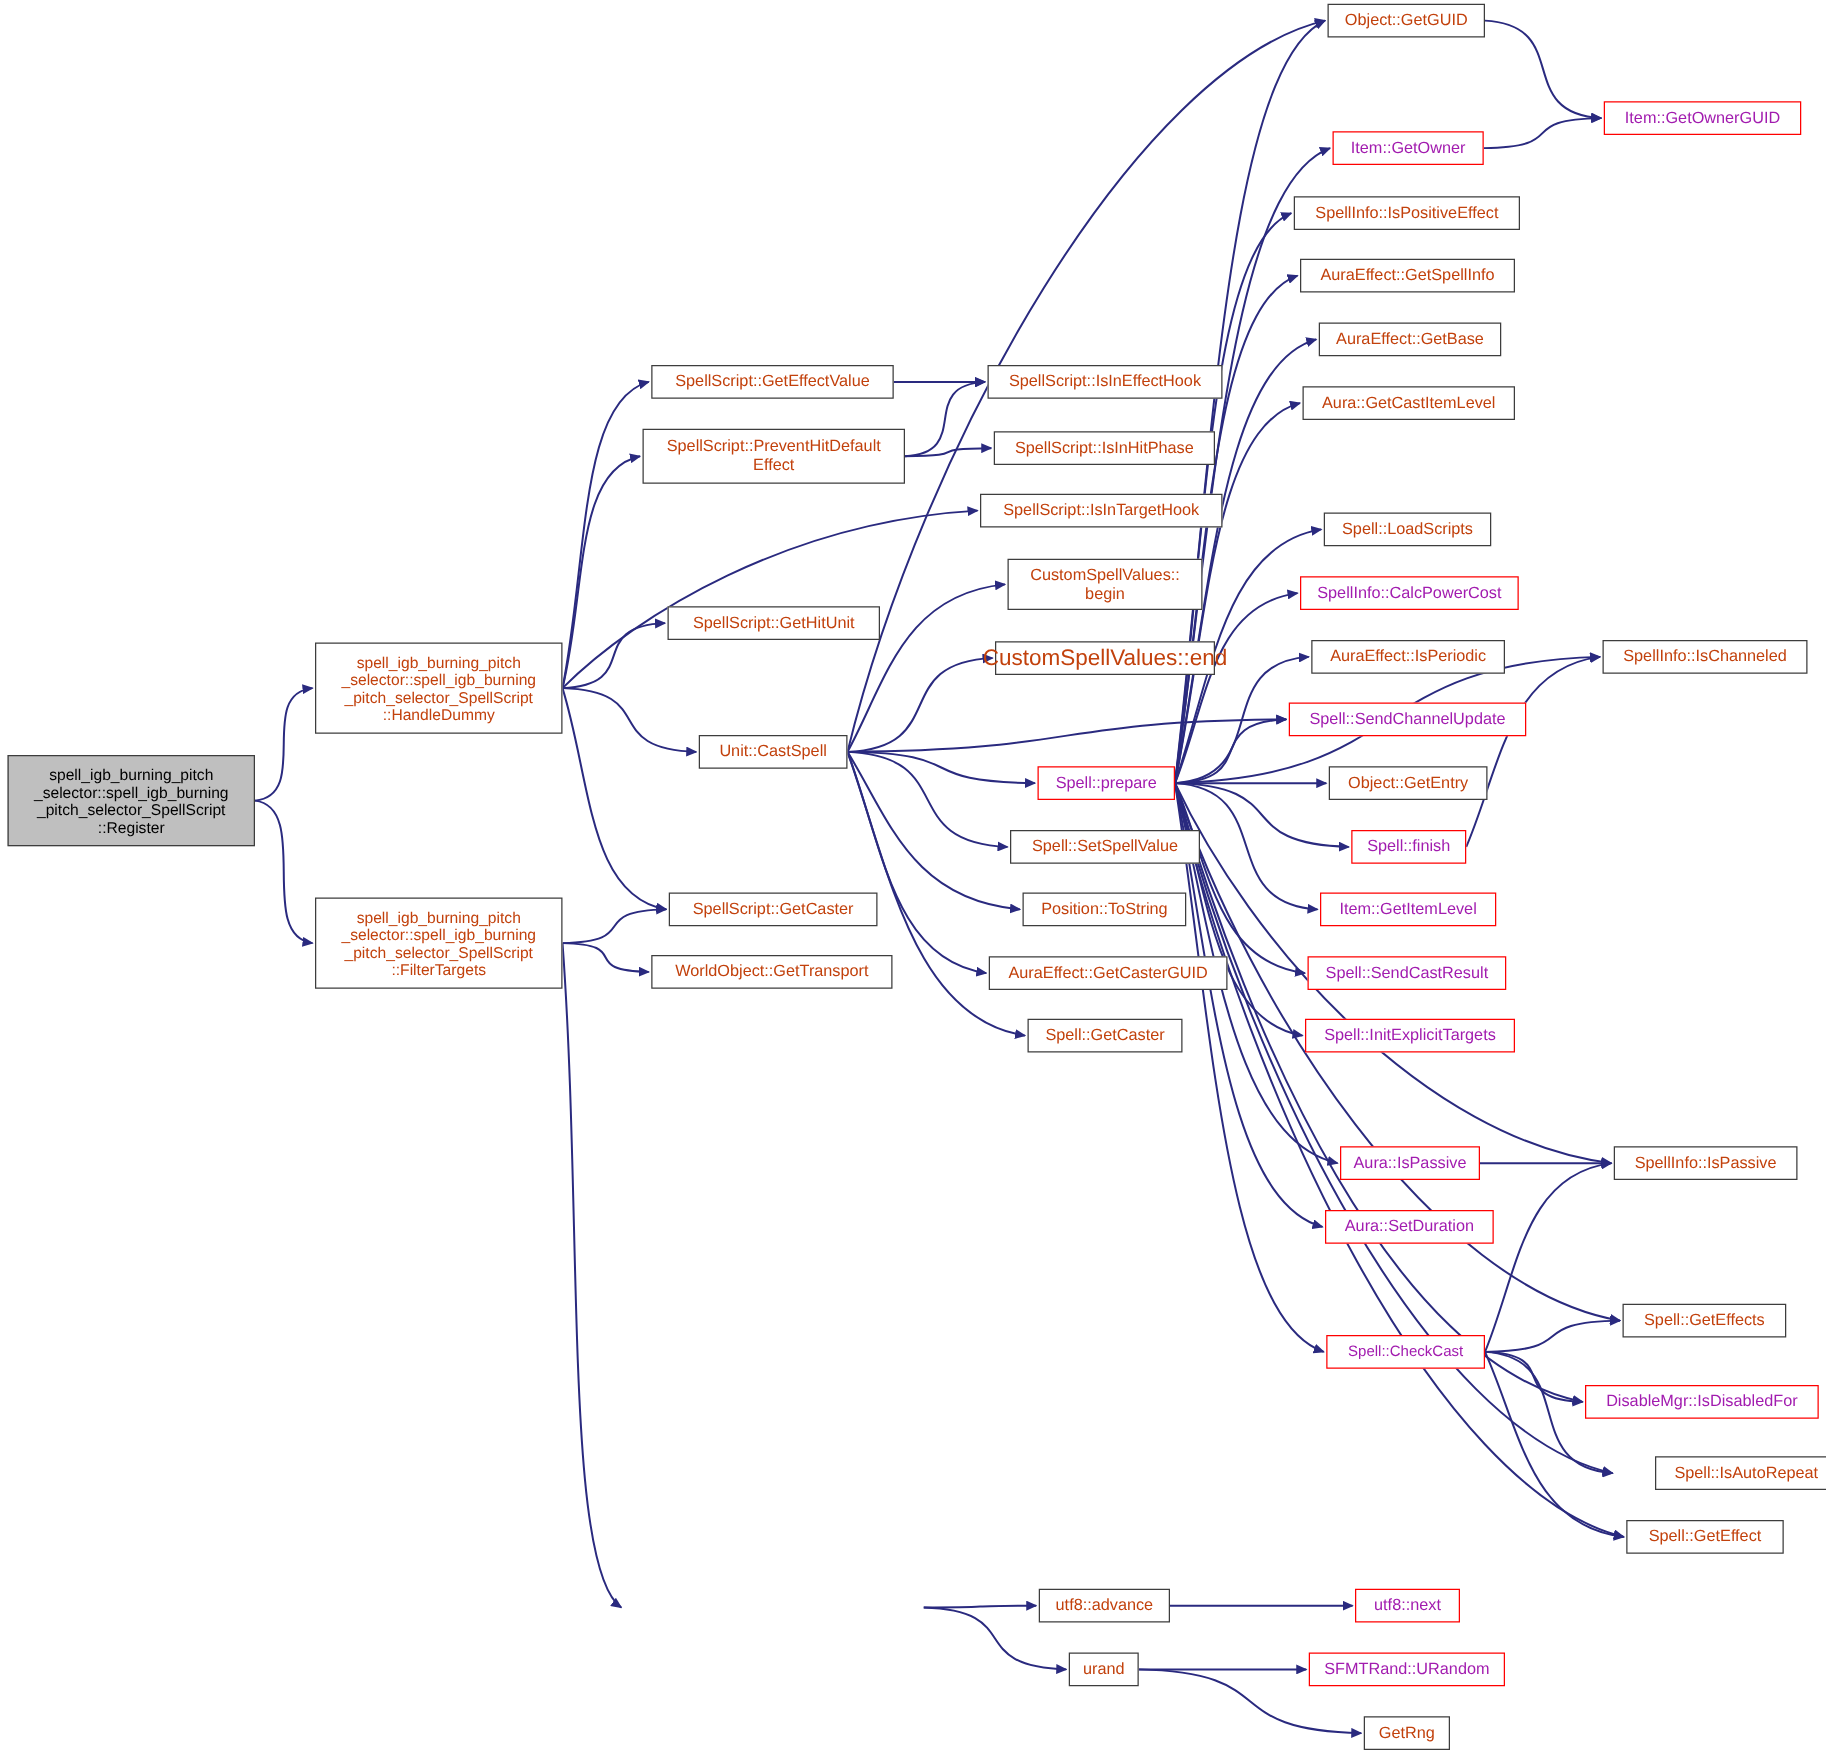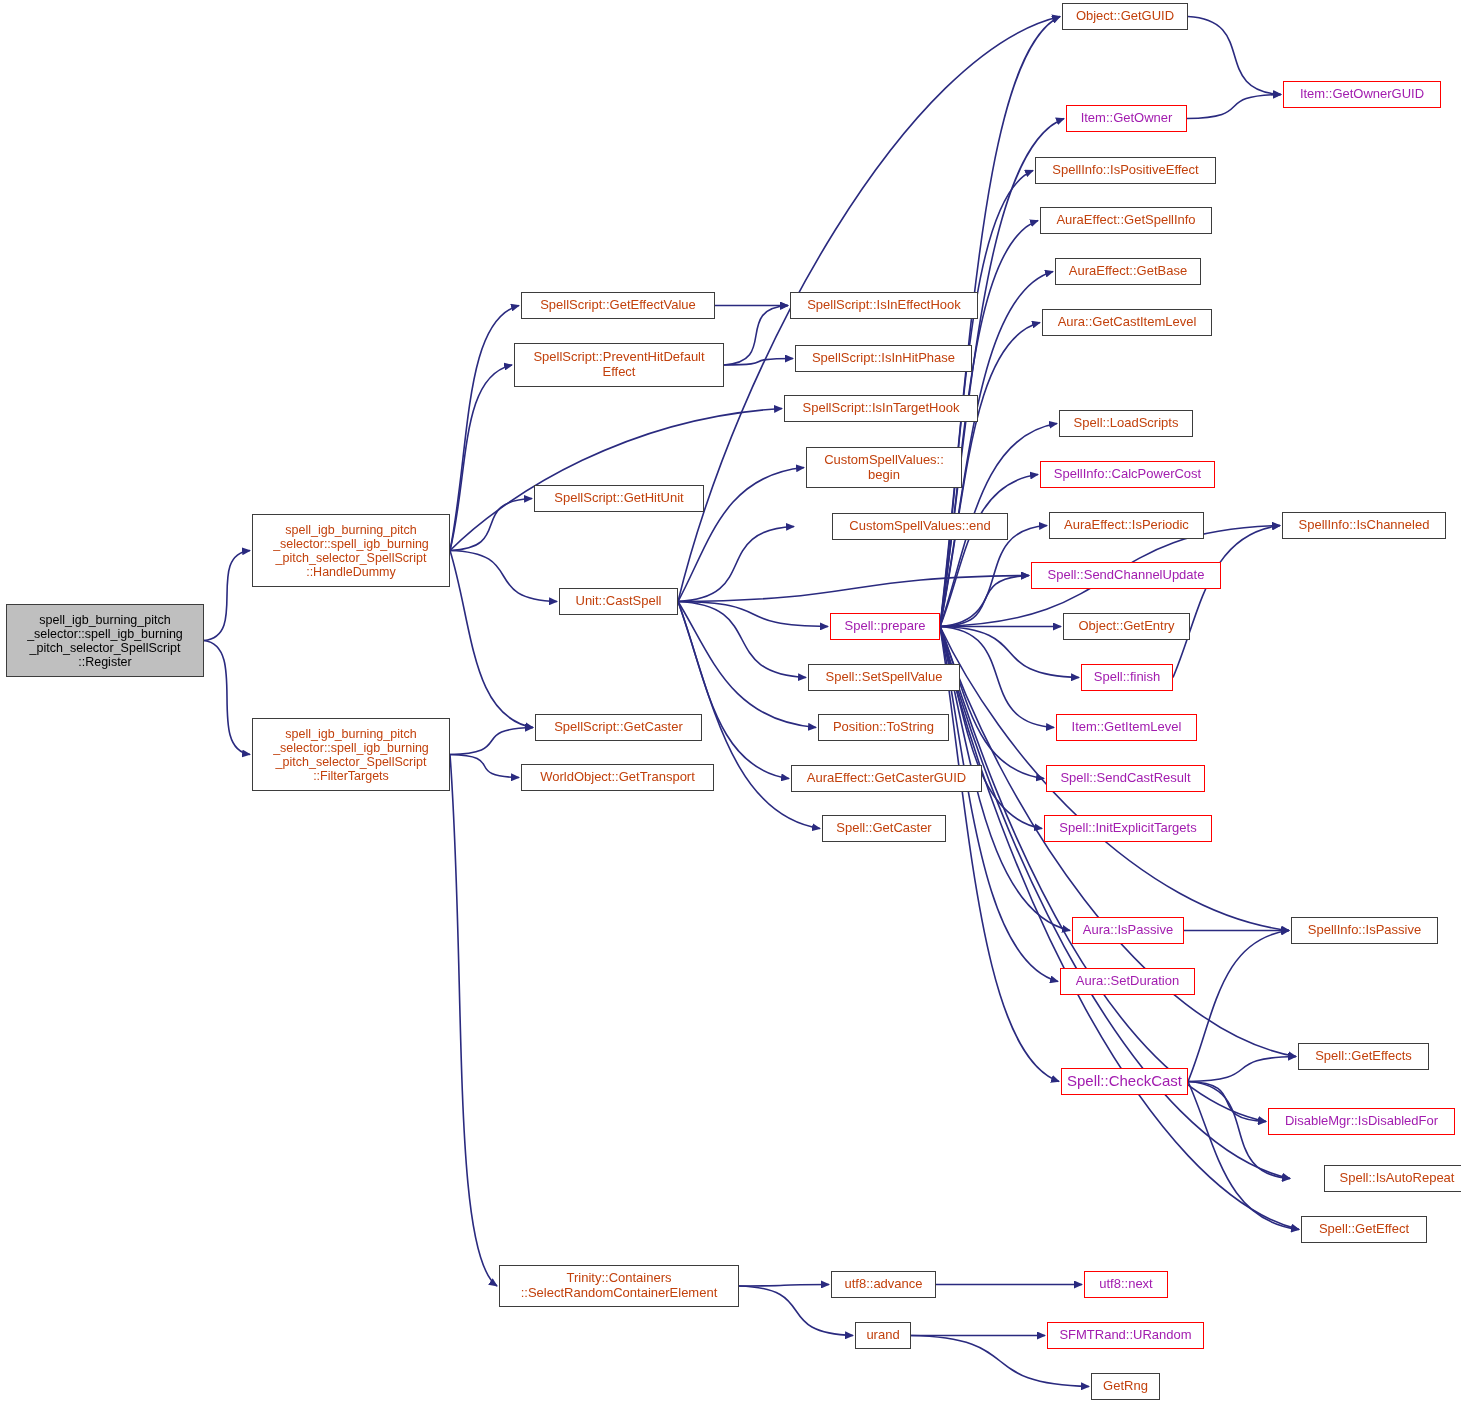--- a/index.html
+++ b/index.html
@@ -99,28 +99,26 @@
 _selector::spell_igb_burning
 _pitch_selector_SpellScript
 ::FilterTargets</span></div>
     <div class="node n-black" style="left: 521px; top: 292px; width: 194px; height: 27px; font-size: 13px;"><span>SpellScript::GetEffectValue</span></div>
     <div class="node n-black" style="left: 514px; top: 343px; width: 210px; height: 44px; font-size: 13px;"><span>SpellScript::PreventHitDefault
 Effect</span></div>
     <div class="node n-black" style="left: 534px; top: 485px; width: 170px; height: 27px; font-size: 13px;"><span>SpellScript::GetHitUnit</span></div>
     <div class="node n-black" style="left: 559px; top: 588px; width: 119px; height: 27px; font-size: 13px;"><span>Unit::CastSpell</span></div>
     <div class="node n-black" style="left: 535px; top: 714px; width: 167px; height: 27px; font-size: 13px;"><span>SpellScript::GetCaster</span></div>
     <div class="node n-black" style="left: 521px; top: 764px; width: 193px; height: 27px; font-size: 13px;"><span>WorldObject::GetTransport</span></div>
-    <div class="node n-black" style="left: 499px; top: 1265px; width: 240px; height: 42px; font-size: 13px;"><span>Trinity::Containers
-::SelectRandomContainerElement</span></div>
     <div class="node n-black" style="left: 790px; top: 292px; width: 188px; height: 27px; font-size: 13px;"><span>SpellScript::IsInEffectHook</span></div>
     <div class="node n-black" style="left: 795px; top: 345px; width: 177px; height: 27px; font-size: 13px;"><span>SpellScript::IsInHitPhase</span></div>
     <div class="node n-black" style="left: 784px; top: 395px; width: 194px; height: 27px; font-size: 13px;"><span>SpellScript::IsInTargetHook</span></div>
     <div class="node n-black" style="left: 806px; top: 447px; width: 156px; height: 41px; font-size: 13px;"><span>CustomSpellValues::
 begin</span></div>
-    <div class="node n-black" style="left: 796px; top: 513px; width: 176px; height: 27px; font-size: 13px; margin-left: 36px;"><span>CustomSpellValues::end</span></div>
+    <div class="node n-black" style="left: 796px; top: 513px; width: 176px; height: 27px; font-size: 18px;"><span>CustomSpellValues::end</span></div>
     <div class="node n-red" style="left: 830px; top: 613px; width: 110px; height: 27px; font-size: 13px;"><span>Spell::prepare</span></div>
     <div class="node n-black" style="left: 808px; top: 664px; width: 152px; height: 27px; font-size: 13px;"><span>Spell::SetSpellValue</span></div>
     <div class="node n-black" style="left: 818px; top: 714px; width: 131px; height: 27px; font-size: 13px;"><span>Position::ToString</span></div>
     <div class="node n-black" style="left: 791px; top: 765px; width: 191px; height: 27px; font-size: 13px;"><span>AuraEffect::GetCasterGUID</span></div>
     <div class="node n-black" style="left: 822px; top: 815px; width: 124px; height: 27px; font-size: 13px;"><span>Spell::GetCaster</span></div>
     <div class="node n-black" style="left: 831px; top: 1271px; width: 105px; height: 27px; font-size: 13px;"><span>utf8::advance</span></div>
     <div class="node n-black" style="left: 855px; top: 1322px; width: 56px; height: 27px; font-size: 13px;"><span>urand</span></div>
     <div class="node n-black" style="left: 1062px; top: 3px; width: 126px; height: 27px; font-size: 13px;"><span>Object::GetGUID</span></div>
     <div class="node n-red" style="left: 1066px; top: 105px; width: 121px; height: 27px; font-size: 13px;"><span>Item::GetOwner</span></div>
     <div class="node n-black" style="left: 1035px; top: 157px; width: 181px; height: 27px; font-size: 13px;"><span>SpellInfo::IsPositiveEffect</span></div>
@@ -131,21 +129,21 @@
     <div class="node n-red" style="left: 1040px; top: 461px; width: 175px; height: 27px; font-size: 13px;"><span>SpellInfo::CalcPowerCost</span></div>
     <div class="node n-black" style="left: 1049px; top: 512px; width: 155px; height: 27px; font-size: 13px;"><span>AuraEffect::IsPeriodic</span></div>
     <div class="node n-red" style="left: 1031px; top: 562px; width: 190px; height: 27px; font-size: 13px;"><span>Spell::SendChannelUpdate</span></div>
     <div class="node n-black" style="left: 1063px; top: 613px; width: 127px; height: 27px; font-size: 13px;"><span>Object::GetEntry</span></div>
     <div class="node n-red" style="left: 1081px; top: 664px; width: 92px; height: 27px; font-size: 13px;"><span>Spell::finish</span></div>
     <div class="node n-red" style="left: 1056px; top: 714px; width: 141px; height: 27px; font-size: 13px;"><span>Item::GetItemLevel</span></div>
     <div class="node n-red" style="left: 1046px; top: 765px; width: 159px; height: 27px; font-size: 13px;"><span>Spell::SendCastResult</span></div>
     <div class="node n-red" style="left: 1044px; top: 815px; width: 168px; height: 27px; font-size: 13px;"><span>Spell::InitExplicitTargets</span></div>
     <div class="node n-red" style="left: 1072px; top: 917px; width: 112px; height: 27px; font-size: 13px;"><span>Aura::IsPassive</span></div>
     <div class="node n-red" style="left: 1060px; top: 968px; width: 135px; height: 27px; font-size: 13px;"><span>Aura::SetDuration</span></div>
-    <div class="node n-red" style="left: 1061px; top: 1068px; width: 127px; height: 27px; font-size: 15px;"><span>Spell::CheckCast</span></div>
+    <div class="node n-red" style="left: 1061px; top: 1068px; width: 127px; height: 27px; font-size: 12px;"><span>Spell::CheckCast</span></div>
     <div class="node n-black" style="left: 1282px; top: 512px; width: 164px; height: 27px; font-size: 13px;"><span>SpellInfo::IsChanneled</span></div>
     <div class="node n-black" style="left: 1291px; top: 917px; width: 147px; height: 27px; font-size: 13px;"><span>SpellInfo::IsPassive</span></div>
     <div class="node n-red" style="left: 1283px; top: 81px; width: 158px; height: 27px; font-size: 13px;"><span>Item::GetOwnerGUID</span></div>
     <div class="node n-black" style="left: 1298px; top: 1043px; width: 131px; height: 27px; font-size: 13px;"><span>Spell::GetEffects</span></div>
     <div class="node n-red" style="left: 1268px; top: 1108px; width: 187px; height: 27px; font-size: 13px;"><span>DisableMgr::IsDisabledFor</span></div>
     <div class="node n-black" style="left: 1324px; top: 1165px; width: 146px; height: 27px; font-size: 13px;"><span>Spell::IsAutoRepeat</span></div>
     <div class="node n-black" style="left: 1301px; top: 1216px; width: 126px; height: 27px; font-size: 13px;"><span>Spell::GetEffect</span></div>
     <div class="node n-red" style="left: 1084px; top: 1271px; width: 84px; height: 27px; font-size: 13px;"><span>utf8::next</span></div>
     <div class="node n-red" style="left: 1047px; top: 1322px; width: 157px; height: 27px; font-size: 13px;"><span>SFMTRand::URandom</span></div>
     <div class="node n-black" style="left: 1091px; top: 1373px; width: 69px; height: 27px; font-size: 13px;"><span>GetRng</span></div>

